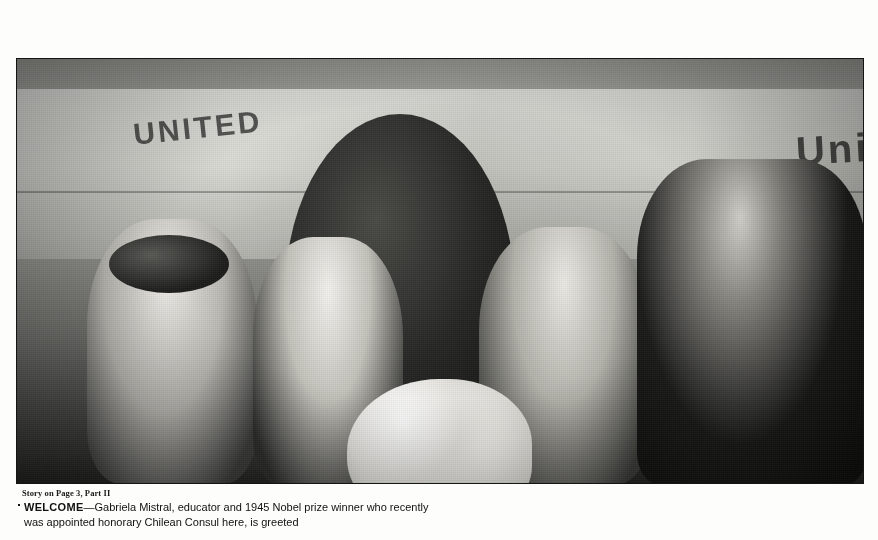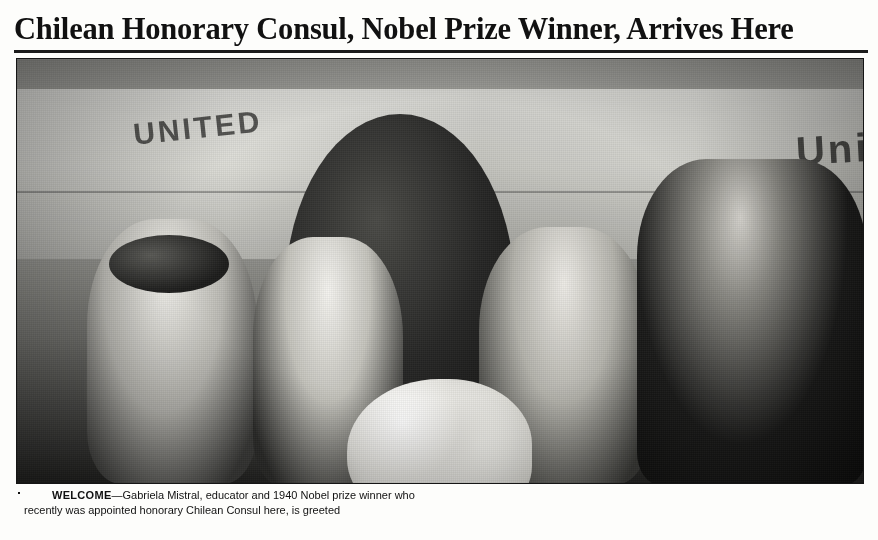--- a/index.html
+++ b/index.html
@@ -181,35 +181,33 @@
     width: 412px;
     font-family: "Liberation Sans", sans-serif;
     font-size: 11px;
     line-height: 14.5px;
     color: #111111;
   }
   .caption-col.left { position: relative; padding-left: 6px; }
   .lead {
     font-weight: bold;
     letter-spacing: 0.3px;
-    margin-left: 28px;
   }
   .dot-lead {
     position: absolute;
     left: 0; top: 4px;
     width: 2px; height: 2px;
     background: #111;
   }
 </style>
 </head>
 <body>
 
 <div class="page">
 
-  <div class="headline">Chilean Honorary Consul, Nobel Prize Winner, Arrives Here</div>
 
   <div class="photo-frame">
     <div class="photo">
       <div class="fuselage"></div>
       <div class="fuselage-seam"></div>
       <div class="nacelle"></div>
       <div class="plane-word left">UNITED</div>
       <div class="plane-word right">Uni</div>
 
       <div class="figure fig1"></div>
@@ -218,21 +216,22 @@
       <div class="figure fig3"></div>
       <div class="figure fig4"></div>
       <div class="bouquet"></div>
 
       <div class="grain"></div>
       <div class="vignette"></div>
     </div>
   </div>
 
   <div class="caption-area">
+    <div class="story-ref">Story on Page 3, Part II</div>
     <div class="caption-cols">
       <div class="caption-col left">
         <span class="dot-lead"></span>
-        <span class="lead">WELCOME</span><span>—Gabriela Mistral, educator and 1940 Nobel prize winner who recently was appointed honorary Chilean Consul here, is greeted</span>
+        <span class="lead">WELCOME</span><span>—Gabriela Mistral, educator and 1945 Nobel prize winner who recently was appointed honorary Chilean Consul here, is greeted</span>
       </div>
     </div>
   </div>
 
 </div>
 
 </body></html>

